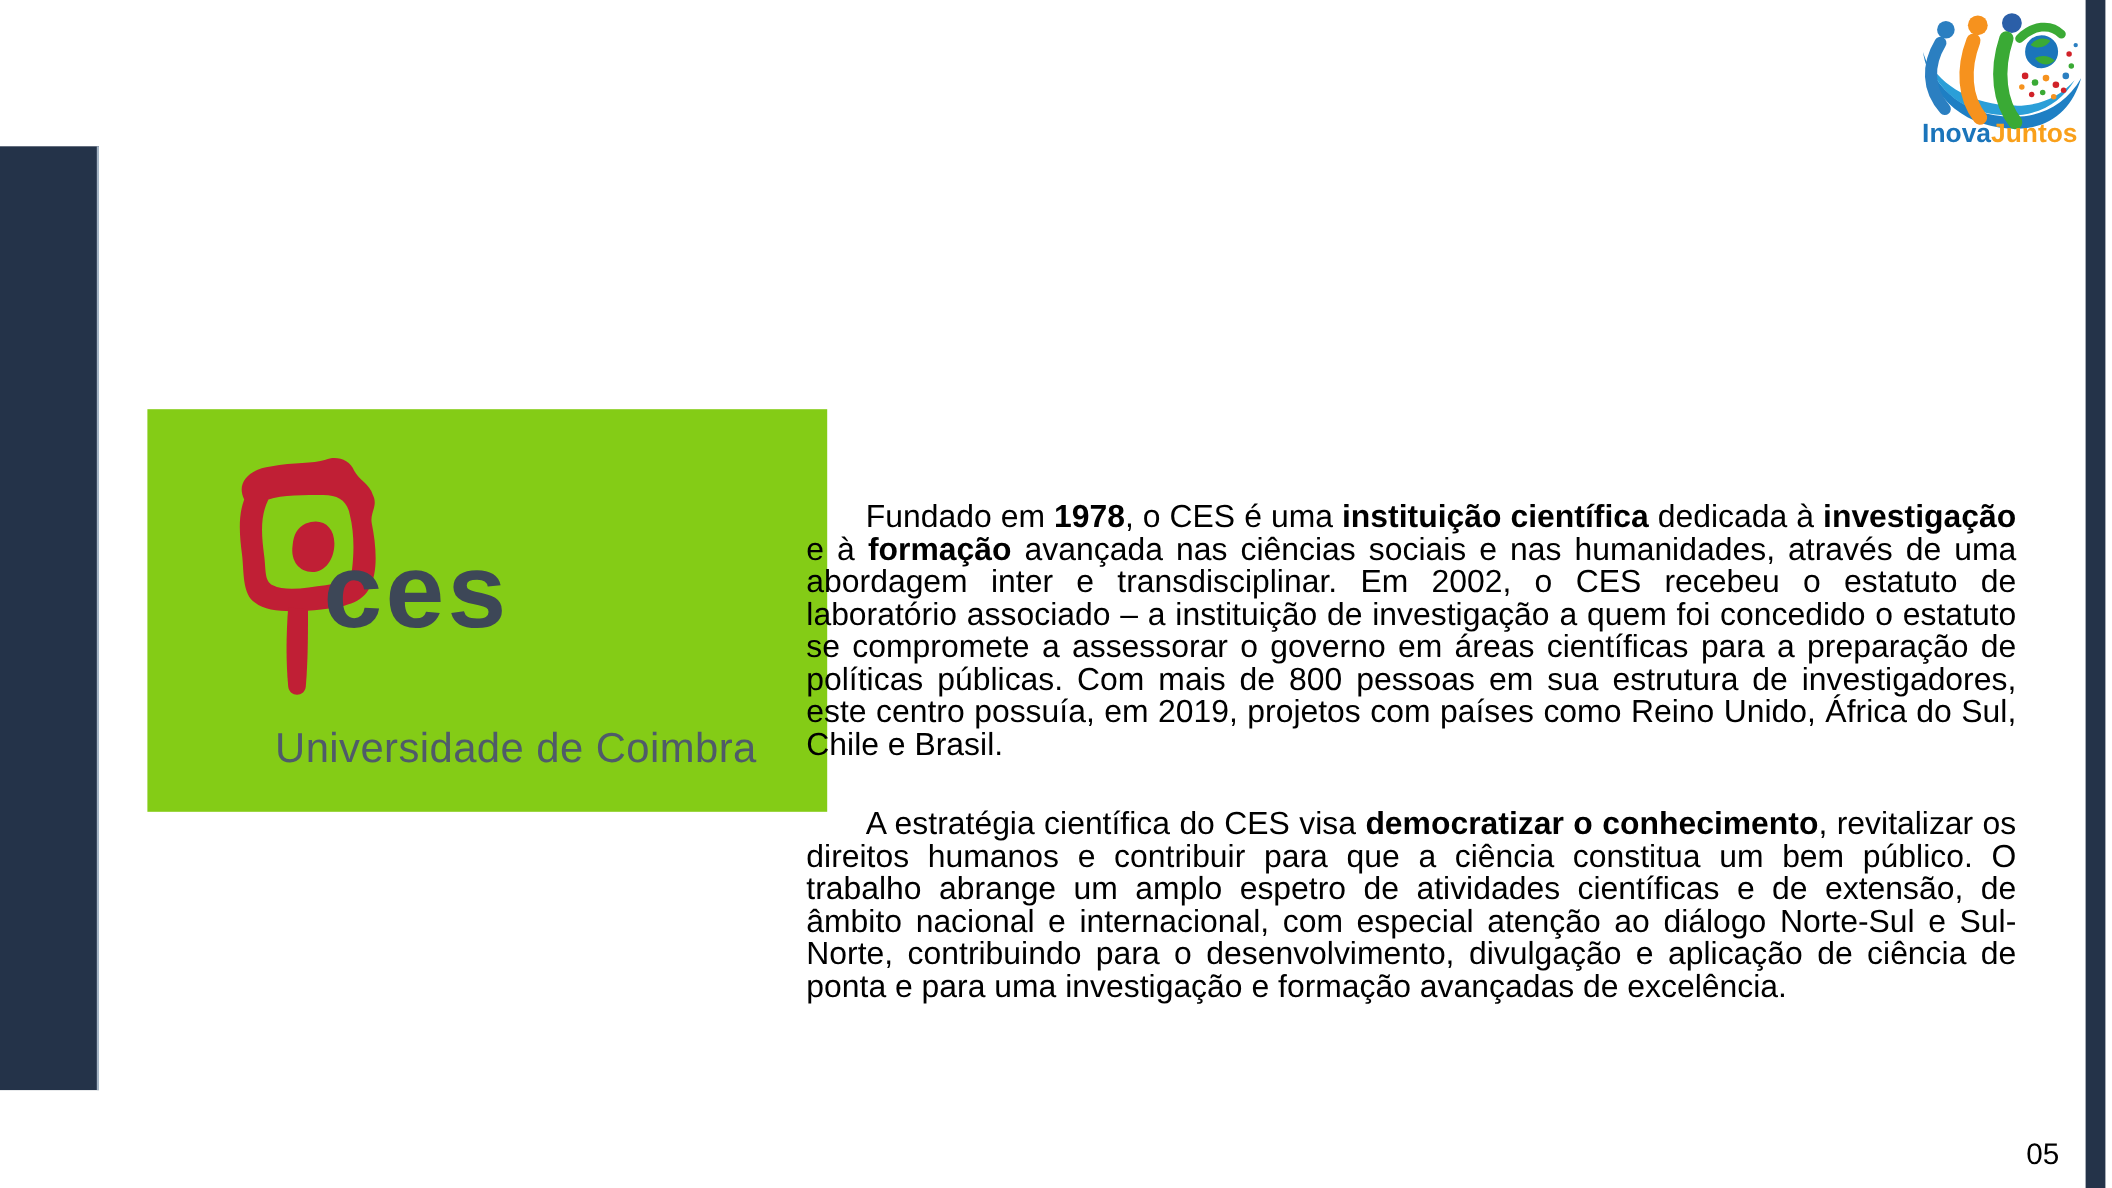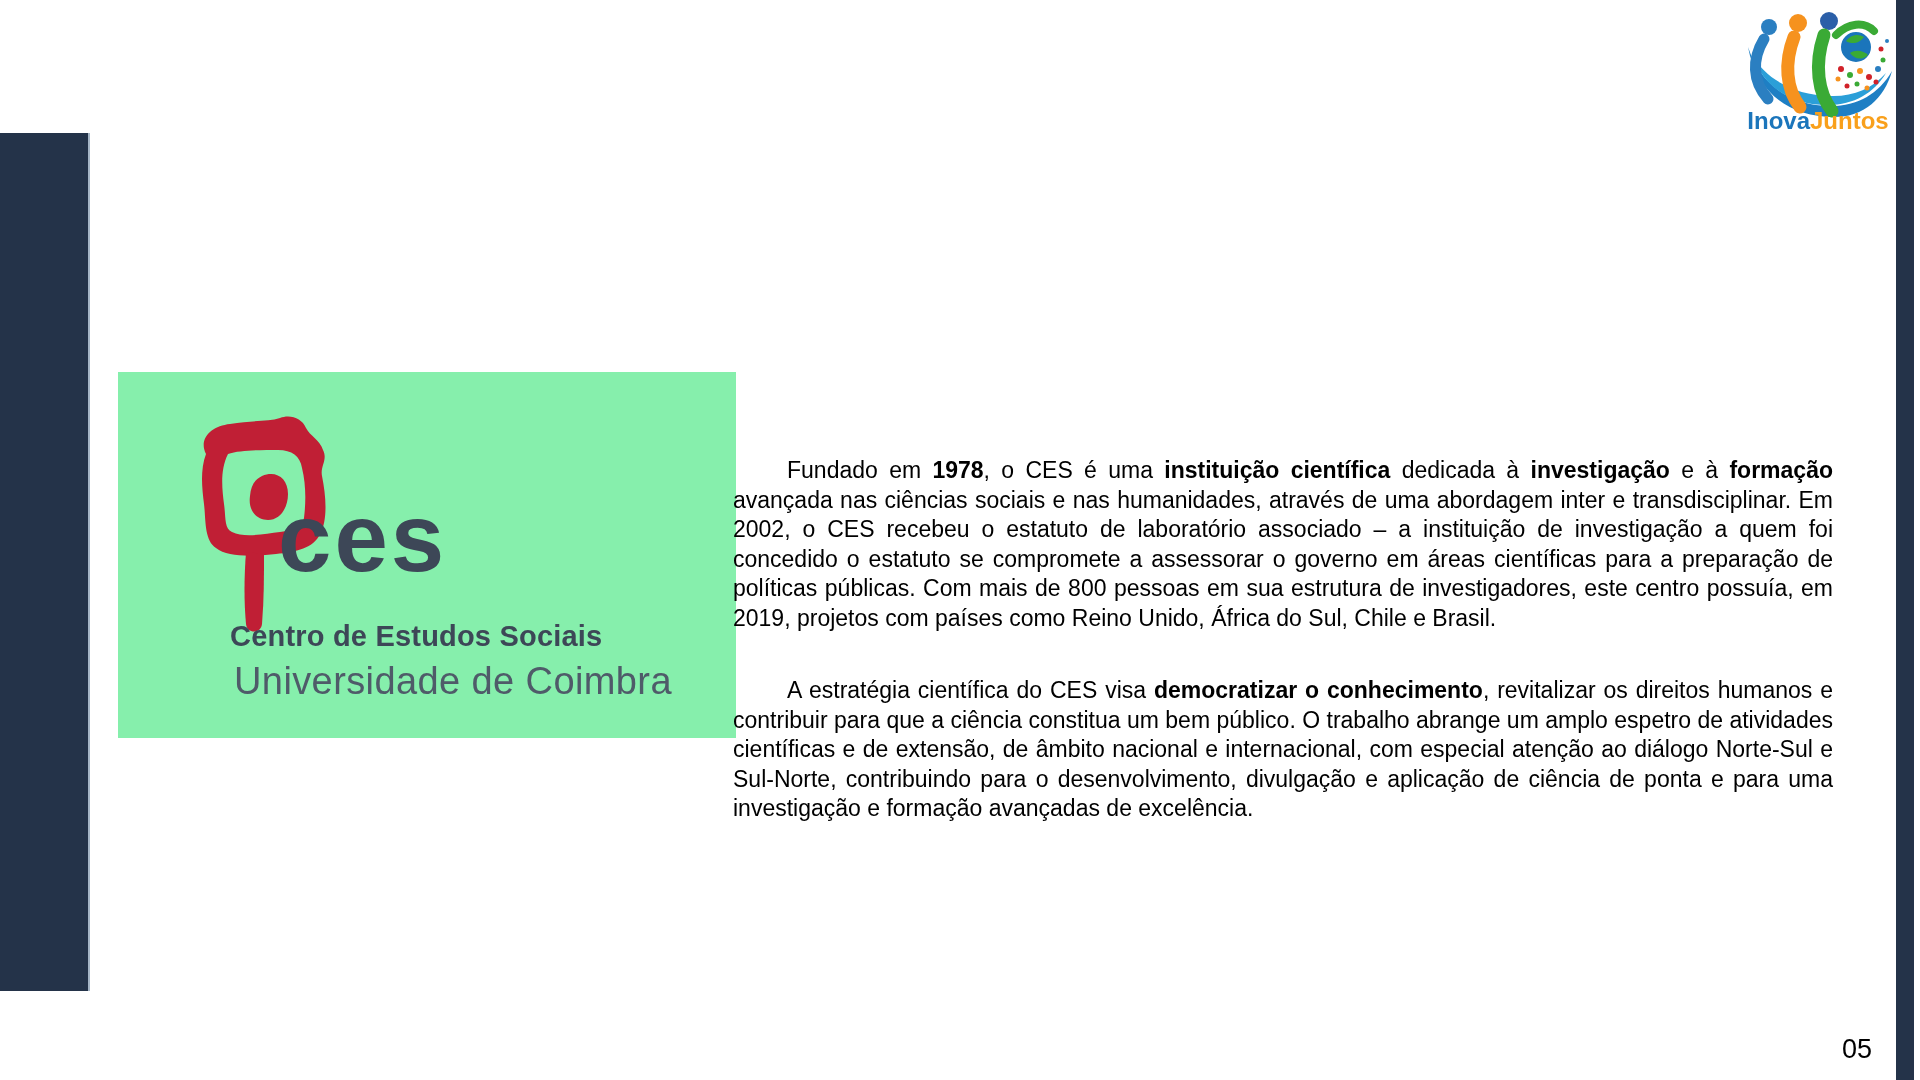--- a/index.html
+++ b/index.html
@@ -21,23 +21,23 @@
   }
   .right-strip {
     position: absolute;
     right: 6px; top: 0;
     width: 18px; height: 1080px;
     background: #243349;
   }
 
   .logo-panel {
     position: absolute;
-    left: 118px; top: 372px;
+    left: 134px; top: 372px;
     width: 618px; height: 366px;
-    background: #86efac;
+    background: #84cc16;
   }
   .ces-pictogram {
     position: absolute;
     left: 50px; top: 20px;
     width: 210px; height: 250px;
   }
   .ces-acronym {
     position: absolute;
     left: 160px; top: 118px;
     font-size: 96px;
@@ -62,21 +62,21 @@
     font-weight: normal;
     color: #4f5b69;
     letter-spacing: 0.4px;
     white-space: nowrap;
   }
 
   .body-text {
     position: absolute;
     left: 733px; top: 456px;
     width: 1100px;
-    font-size: 23px;
+    font-size: 29px;
     line-height: 29.5px;
     color: #000000;
     text-align: justify;
   }
   .body-text p { text-indent: 54px; }
   .body-text p + p { margin-top: 43px; }
   .body-text b { font-weight: bold; }
 
   .inova-logo {
     position: absolute;
@@ -128,21 +128,20 @@
                C 120,116 112,128 100,128
                C 88,128 80,118 82,104
                C 83,94 86,88 94,84 Z" fill="#c01f35"></path>
 
       <path d="M 78,160
                C 76,186 76,210 78,232
                C 79,242 93,242 94,232
                C 96,208 96,184 96,162 Z" fill="#c01f35"></path>
     </svg>
     <div class="ces-acronym">ces</div>
-    <div class="ces-line1">Centro de Estudos Sociais</div>
     <div class="ces-line2">Universidade de Coimbra</div>
   </div>
 
   <div class="body-text">
     <p><span>Fundado em </span><b>1978</b><span>, o CES é uma </span><b>instituição científica</b><span> dedicada à </span><b>investigação</b><span> e à </span><b>formação</b><span> avançada nas ciências sociais e nas humanidades, através de uma abordagem inter e transdisciplinar. Em 2002, o CES recebeu o estatuto de laboratório associado – a instituição de investigação a quem foi concedido o estatuto se compromete a assessorar o governo em áreas científicas para a preparação de políticas públicas. Com mais de 800 pessoas em sua estrutura de investigadores, este centro possuía, em 2019, projetos com países como Reino Unido, África do Sul, Chile e Brasil.</span></p>
     <p><span>A estratégia científica do CES visa </span><b>democratizar o conhecimento</b><span>, revitalizar os direitos humanos e contribuir para que a ciência constitua um bem público. O trabalho abrange um amplo espetro de atividades científicas e de extensão, de âmbito nacional e internacional, com especial atenção ao diálogo Norte-Sul e Sul-Norte, contribuindo para o desenvolvimento, divulgação e aplicação de ciência de ponta e para uma investigação e formação avançadas de excelência.</span></p>
   </div>
 
   <svg class="inova-logo" viewBox="0 0 152 128" xmlns="http://www.w3.org/2000/svg">
 

